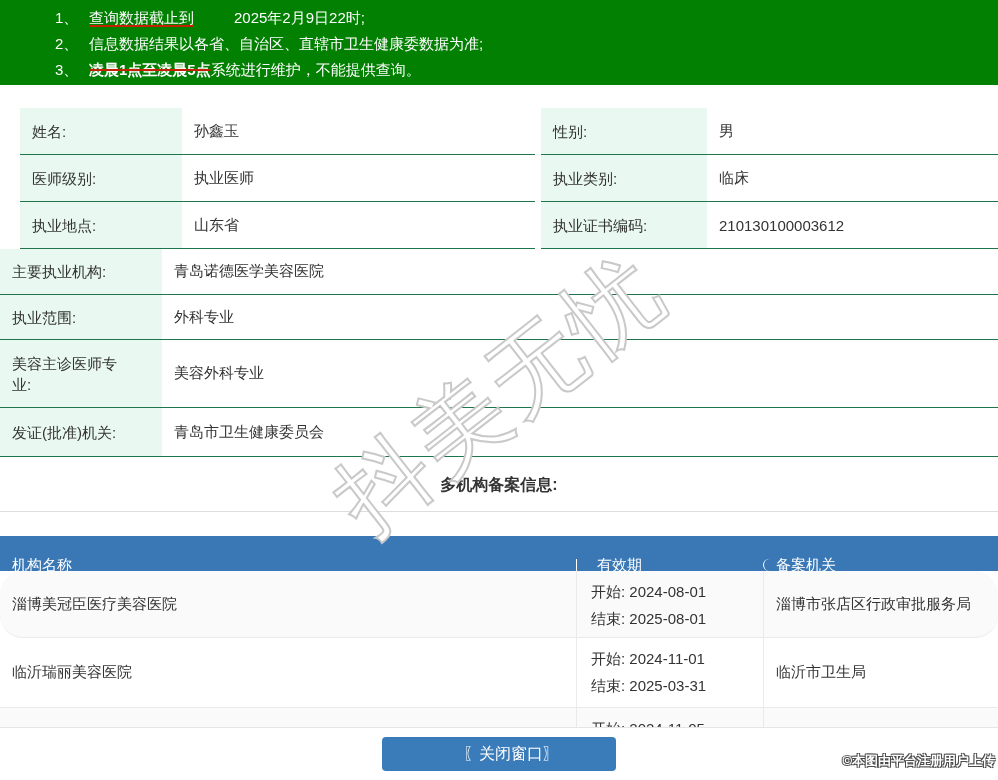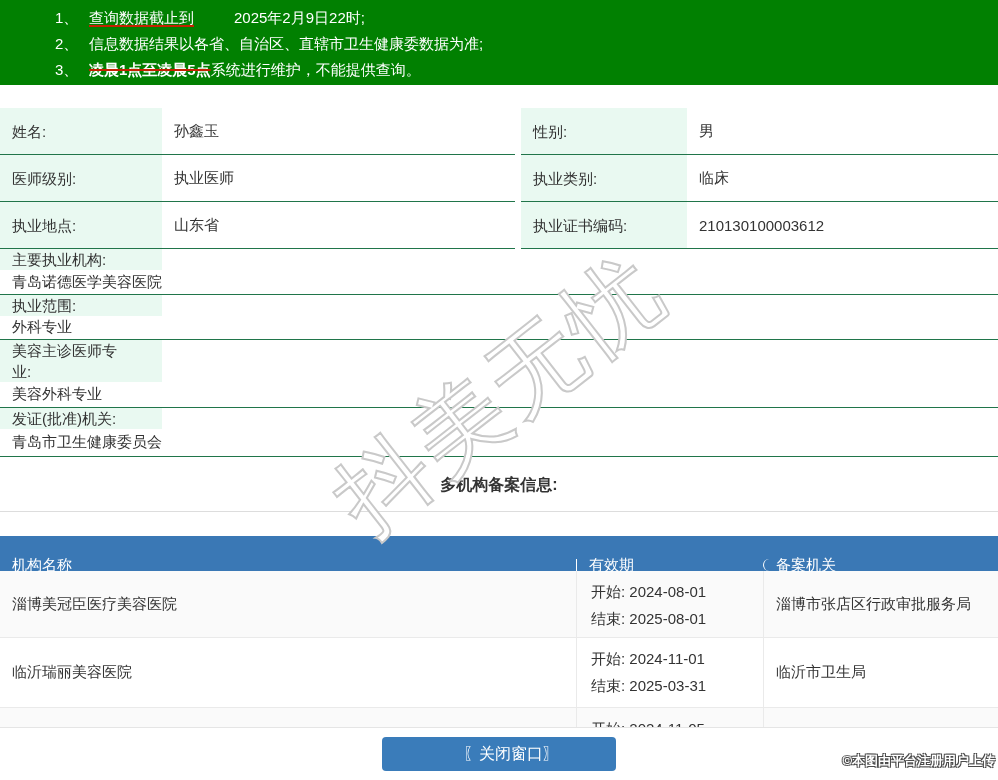--- a/index.html
+++ b/index.html
@@ -10,48 +10,48 @@
   }
   
   .banner { background:#018001; height:85px; padding:5px 0 0 55px; color:#fff; }
   .note { line-height:26px; white-space:nowrap; }
   .note .num { display:inline-block; width:34px; }
   .red-under { text-decoration:underline; text-decoration-color:#c42100; text-decoration-thickness:2px; text-underline-offset:2px; }
   .bold { font-weight:normal;padding-left:40px; }
   .red-strike { font-weight:bold; text-decoration:line-through; text-decoration-color:#c42100; text-decoration-thickness:2px; }
   
   .profile { margin-top:23px; }
-  .prow { display:flex; align-items:stretch; }
+  .prow { display:flex; align-items:stretch;padding-left:20px; }
   .half-l { width:515px; display:flex; border-bottom:1px solid #20754a; }
   .half-gap { width:6px; }
   .half-r { flex:1; display:flex; border-bottom:1px solid #20754a; }
-  .prow-full { display:flex; border-bottom:1px solid #20754a;flex-direction:column; }
+  .prow-full { display:flex; border-bottom:1px solid #20754a; }
   .h46 { height:47px; } .h45 { height:46px; } .h44 { height:45px; } .h67 { height:68px; } .h48 { height:49px; }
   .plabel {
     width:162px; background:#e9f9f1; padding:0 32px 0 12px;
     display:flex; align-items:center; line-height:21px;
   }
   .half-r .plabel { width:166px; }
   .pvalue { flex:1; display:flex; align-items:center; padding-left:12px; }
   
   .section-title { text-align:center; font-weight:bold; font-size:16px; margin-top:18px; }
   .divider { border-top:1px solid #dddddd; margin-top:15px; }
   
   .filing { margin-top:24px; }
   .fhead { display:flex; background:#3a78b5; color:#fff; height:35px; }
   .fh { display:flex; align-items:center; padding-left:12px;margin-top:23px; }
   .fh1 { width:576px; }
-  .fh2 { width:187px; border-left:1px solid #fff; padding-left:12px; }
+  .fh2 { width:187px; border-left:1px solid #fff; padding-left:20px; }
   .fh3 { flex:1; border-left:1px solid #fff;border-radius:13px; }
   .frow { display:flex; border-bottom:1px solid #eaeaea; background:#fff; }
   .frow.alt { background:#fafafa; }
   .fc1 { width:576px; display:flex; align-items:center; padding-left:12px; }
   .fc2 { width:187px; border-left:1px solid #eaeaea; padding:7px 0 0 14px; line-height:27px; }
   .fc3 { flex:1; border-left:1px solid #eaeaea; display:flex; align-items:center; padding-left:12px; }
-  .rh66 { height:67px; } .rh70 { height:70px;justify-content:space-between; } .rh67 { height:67px; }
+  .rh66 { height:67px;border-radius:23px; } .rh70 { height:70px;justify-content:space-between; } .rh67 { height:67px; }
   
   .footer {
     position:absolute; left:0; bottom:0; width:998px; height:53px; background:#fff;
     border-top:1px solid #e5e5e5; display:flex; align-items:center; justify-content:center; z-index:10;
   }
   .close-btn {
     width:234px; height:34px; background:#3a7cba; color:#fff; font-size:16px;
     border:none; border-radius:4px; cursor:pointer; font-family:inherit;padding-left:24px;
   }
   

